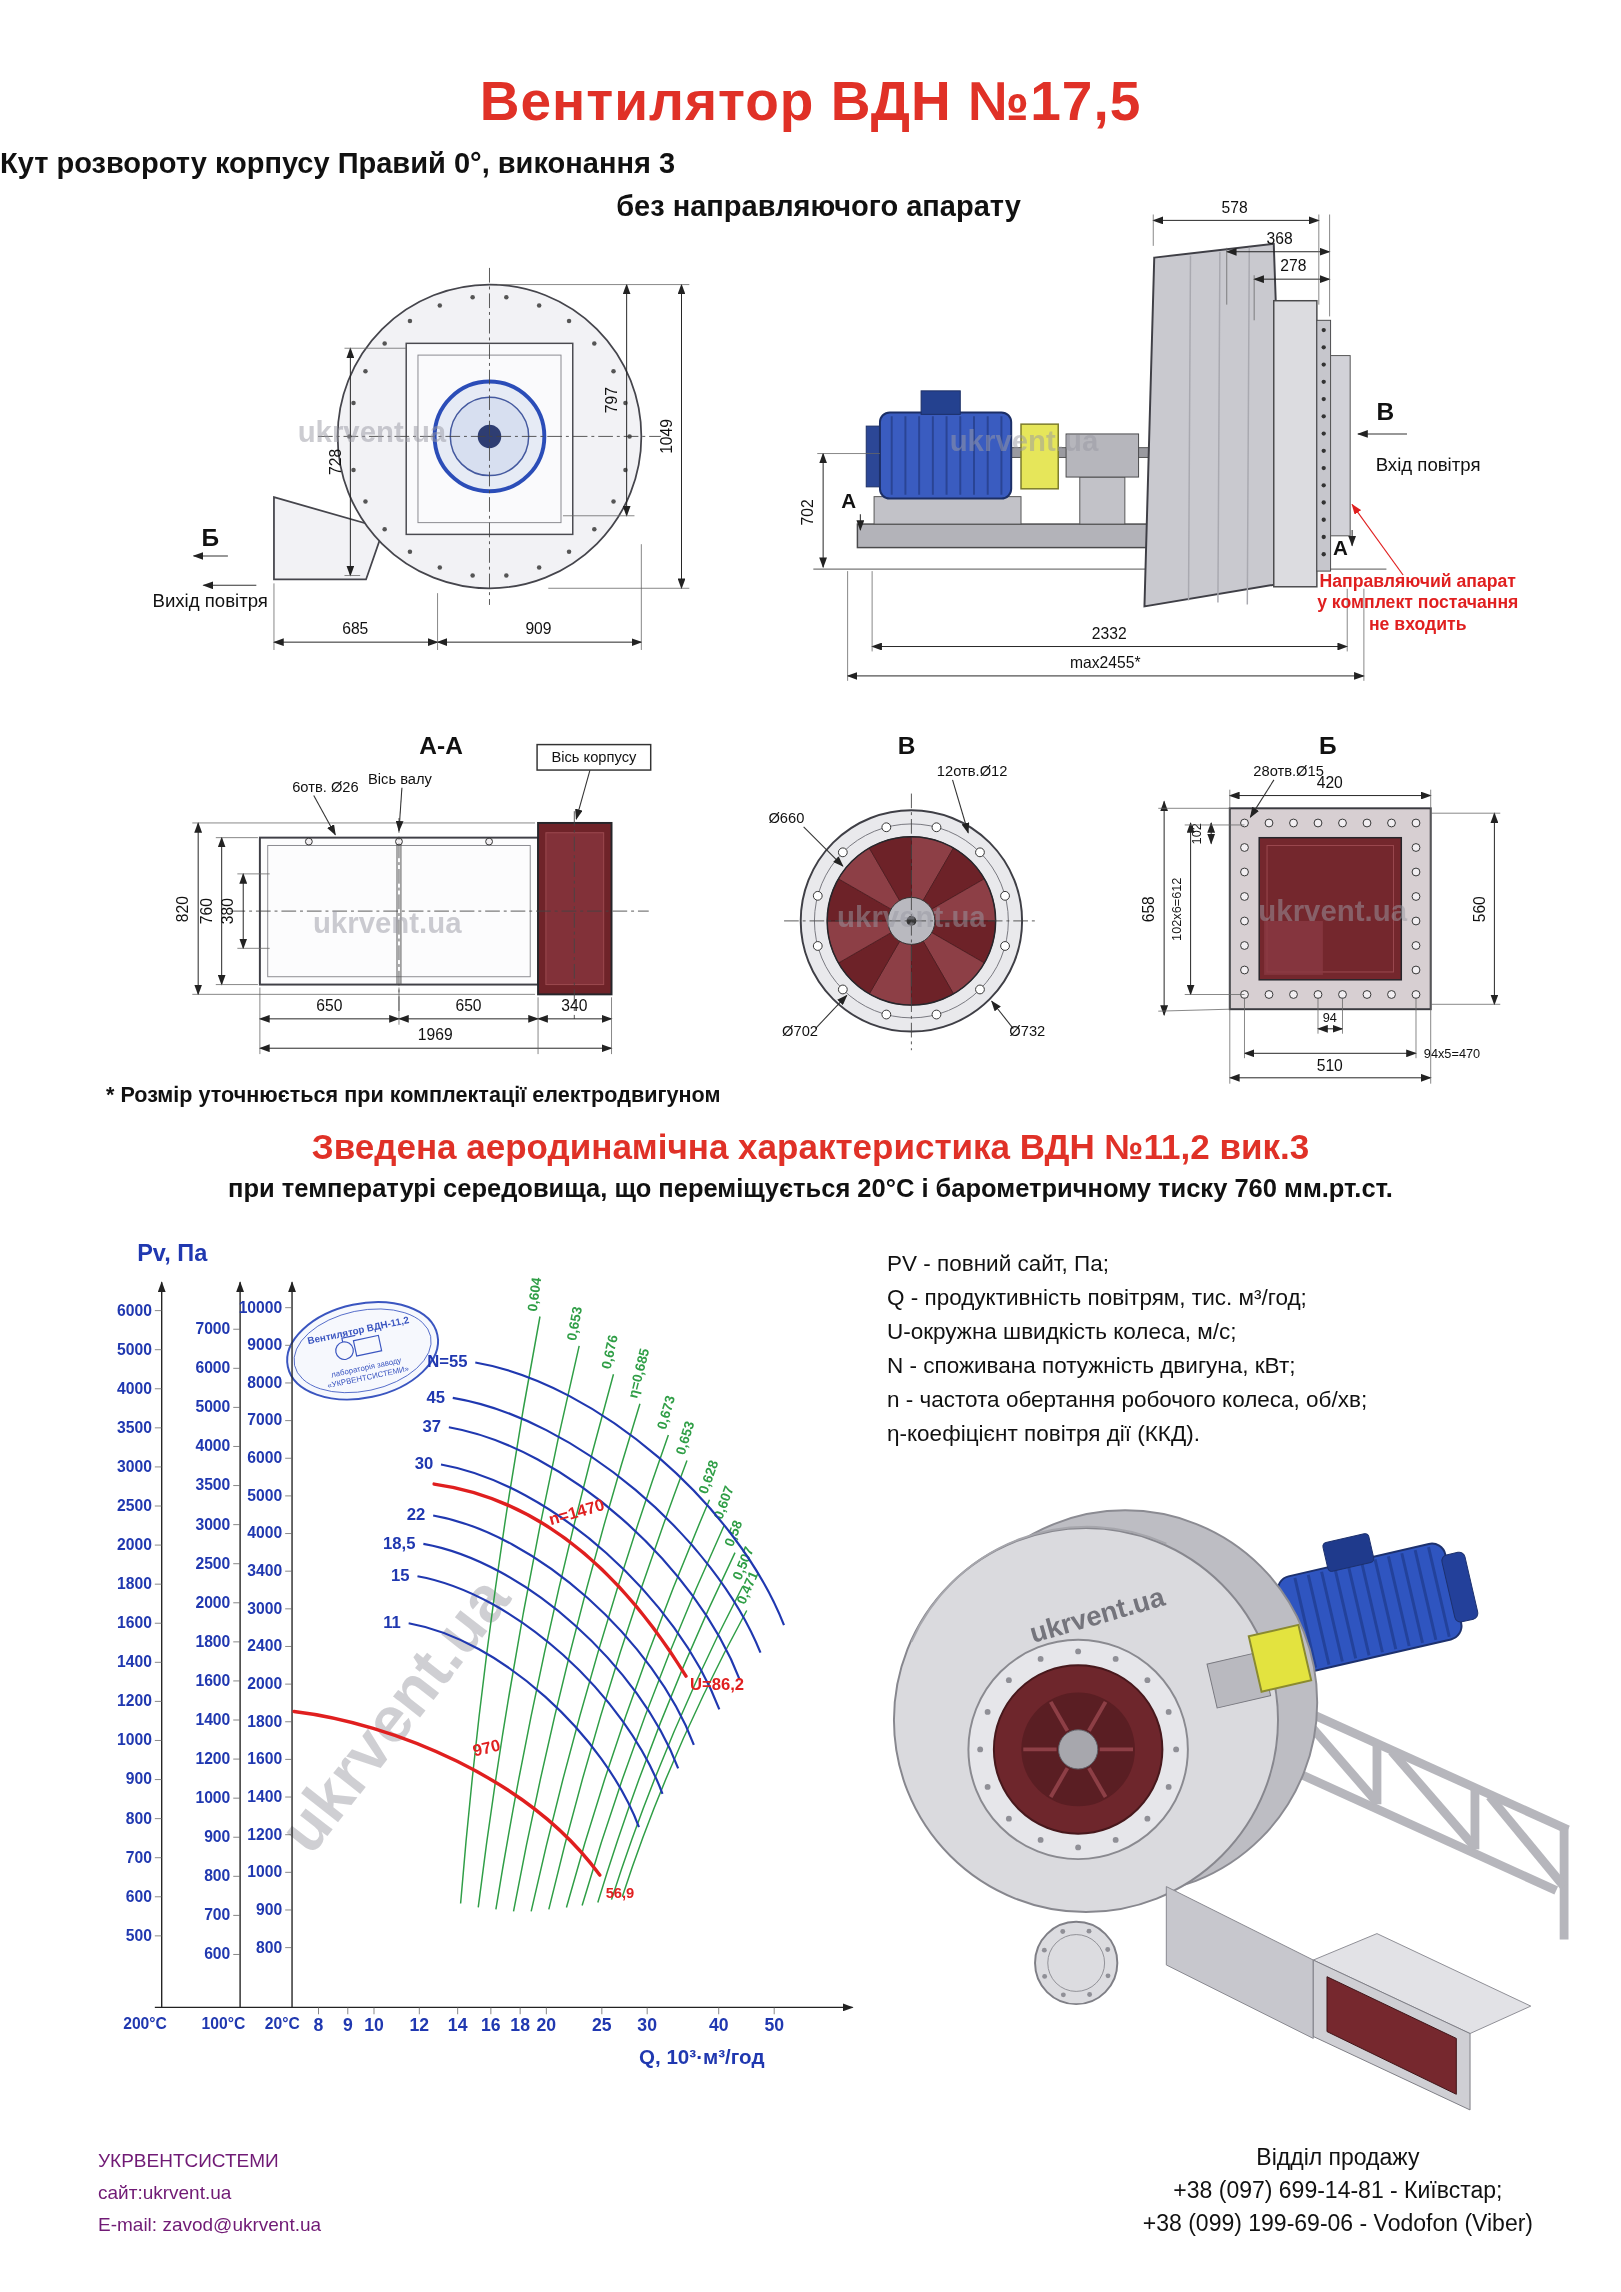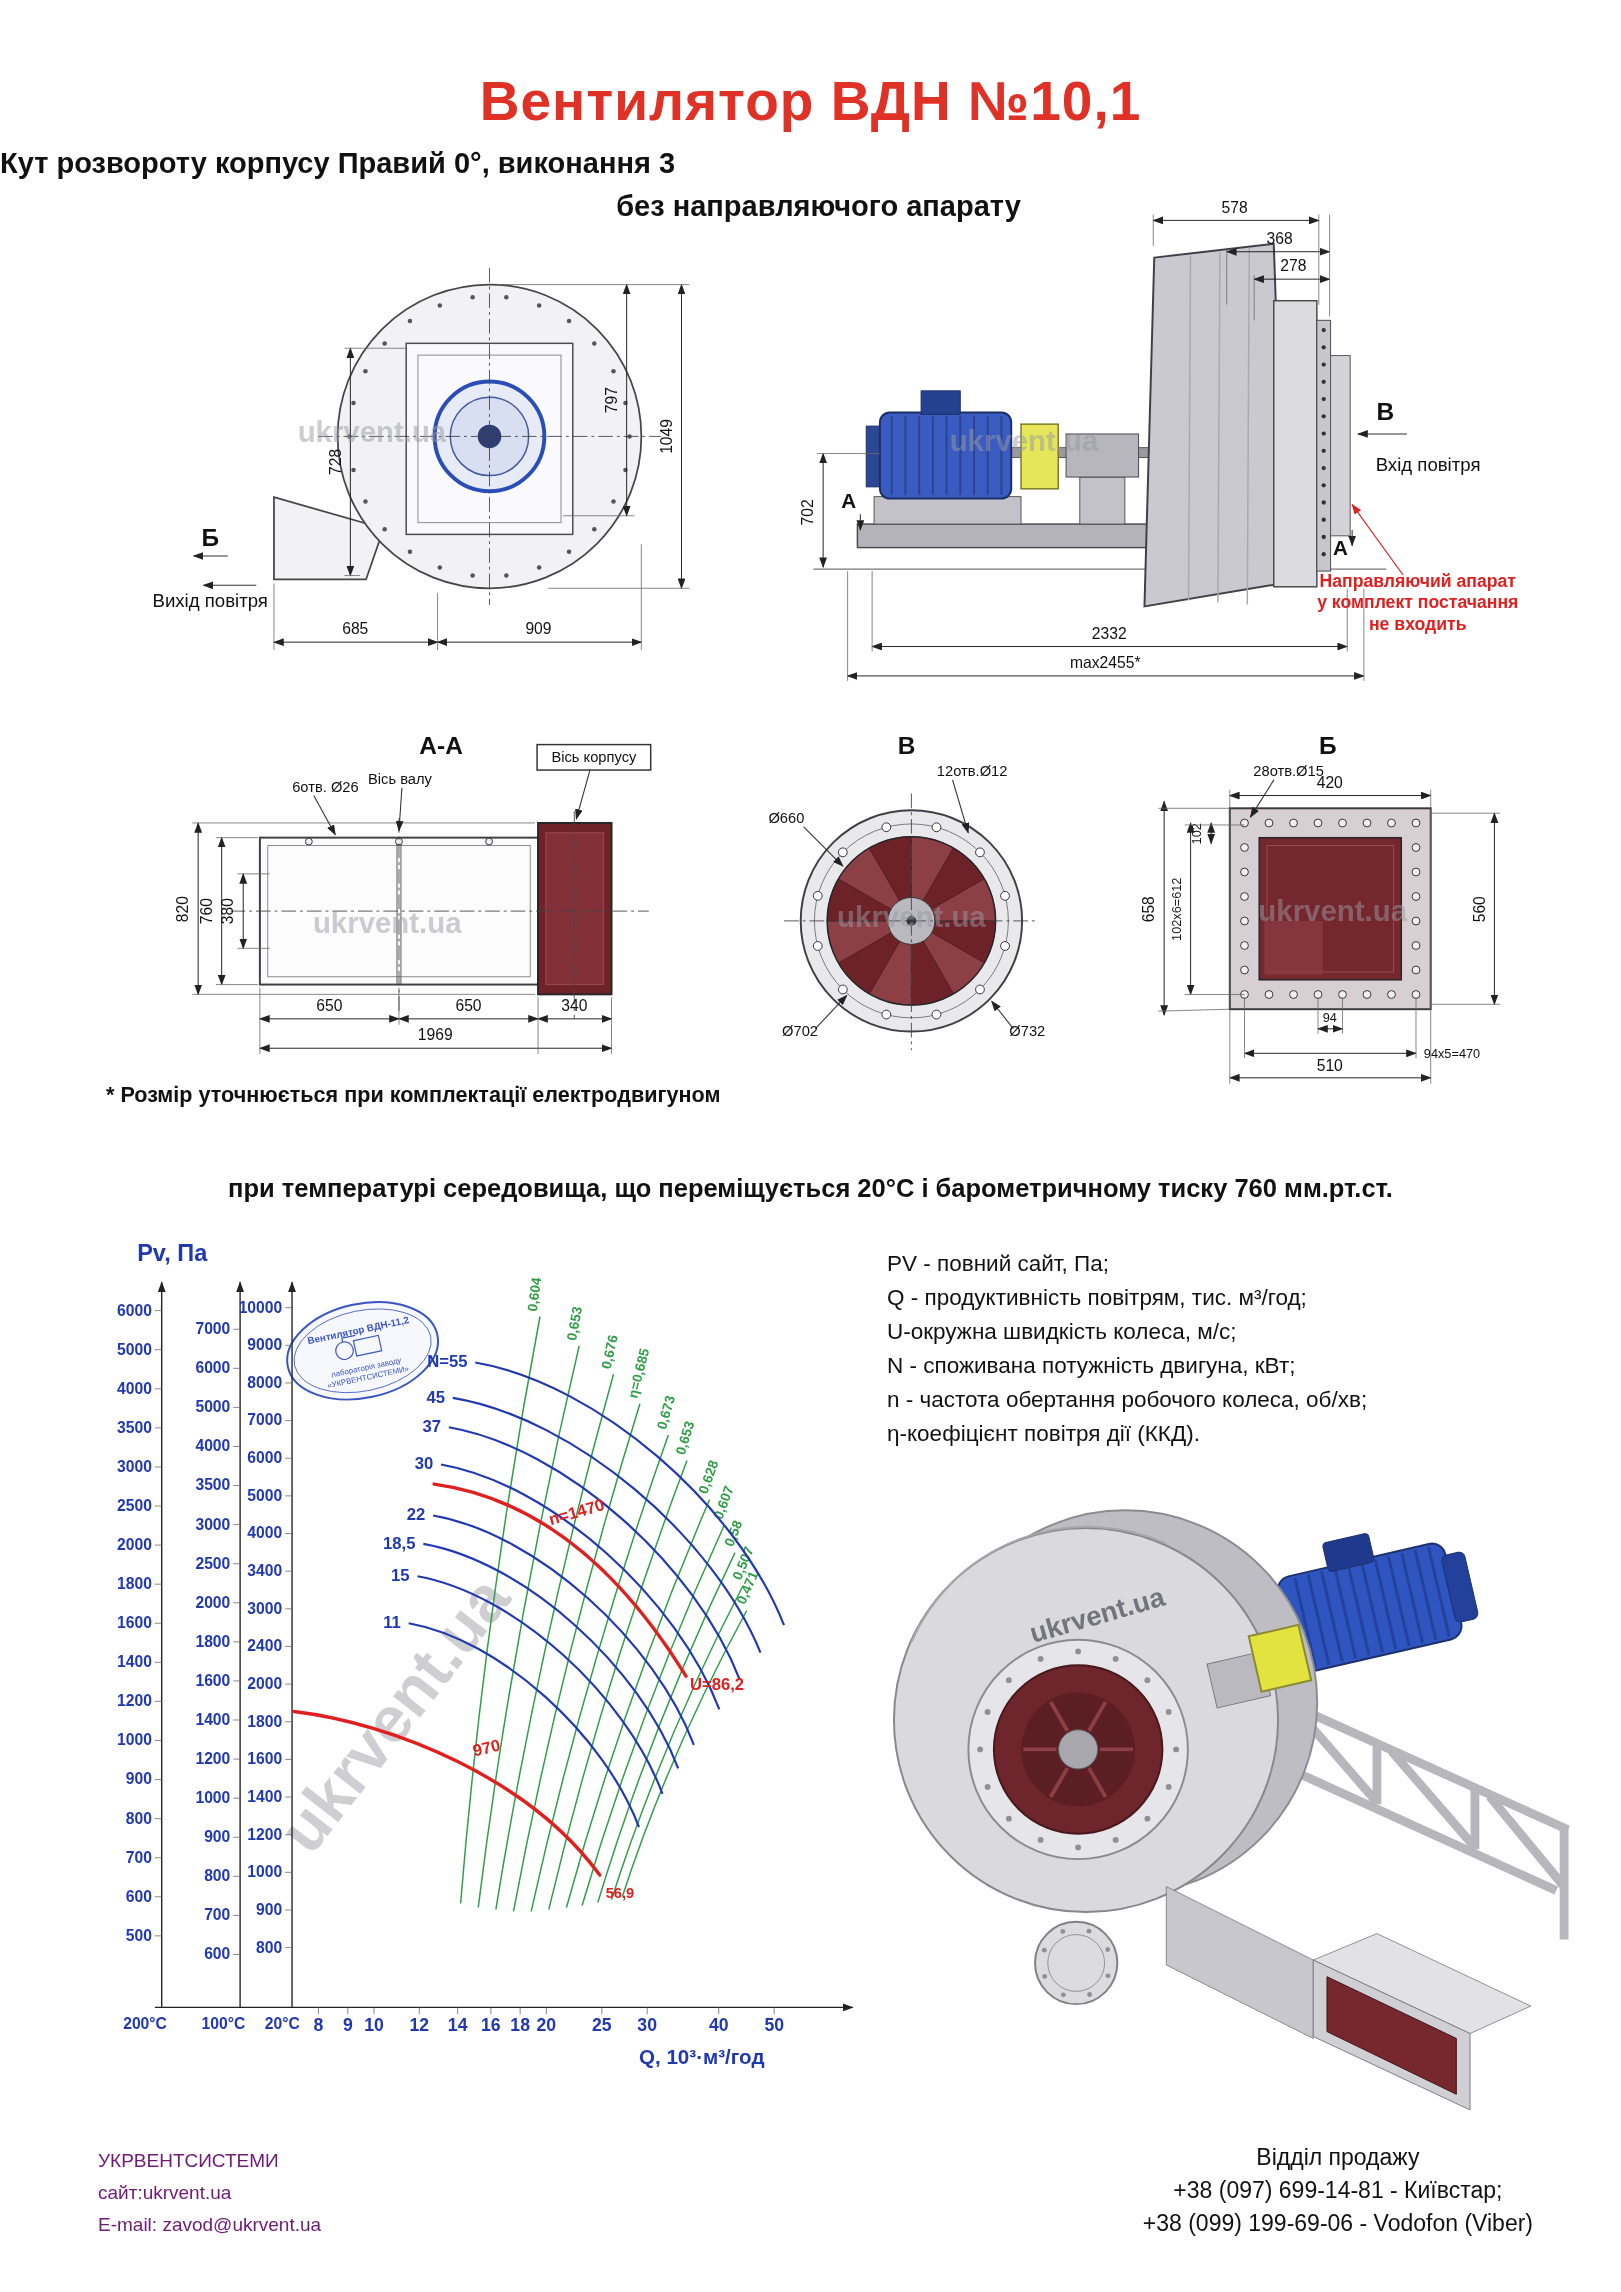--- a/index.html
+++ b/index.html
@@ -58,21 +58,21 @@
         </marker>
     <marker id="as" markerWidth="11" markerHeight="8" refX="1" refY="4" orient="auto" markerUnits="userSpaceOnUse">
           <path d="M11,0 L0,4 L11,8 Z" fill="#222"></path>
         </marker>
     <marker id="ar" markerWidth="11" markerHeight="8" refX="10" refY="4" orient="auto" markerUnits="userSpaceOnUse">
           <path d="M0,0 L11,4 L0,8 Z" fill="#e01f1f"></path>
         </marker>
   </defs>
     </svg>
 
-  <div class="title">Вентилятор  ВДН №10,1</div>
+  <div class="title">Вентилятор  ВДН №17,5</div>
   <div class="sub1">Кут розвороту корпусу Правий 0°, виконання 3</div>
   <div class="sub2">без направляючого апарату</div>
 
   <svg id="d1" style="left:127px;top:250px" width="627" height="461" viewBox="0 0 640 470">
     <g>
       <polygon points="150,252 262,284 244,336 150,336" fill="#f2f2f5" stroke="#45454c" stroke-width="1.8"></polygon>
       <circle cx="370" cy="190" r="155" fill="#f2f2f5" stroke="#45454c" stroke-width="1.8"></circle>
       <g id="d1-bolts">
           <circle cx="513.0" cy="190.0" r="2.3" fill="#555"></circle>
           <circle cx="508.8" cy="224.2" r="2.3" fill="#555"></circle>
@@ -372,20 +372,21 @@
       <line x1="305" y1="278" x2="305" y2="340" class="ext"></line>
       <line x1="115" y1="85" x2="115" y2="66" class="ext"></line>
       <line x1="320" y1="85" x2="320" y2="66" class="ext"></line>
       <line x1="160" y1="56" x2="136" y2="94" class="leader" marker-end="url(#ae)"></line>
       <text x="215" y="30" class="big" text-anchor="middle">Б</text>
       <text x="175" y="52" class="lbl-s" text-anchor="middle">28отв.Ø15</text>
       <text x="220" y="200" class="wm" text-anchor="middle">ukrvent.ua</text>
     </svg>
 
   <div class="footnote">* Розмір уточнюється при комплектації електродвигуном</div>
+  <div class="h2red">Зведена аеродинамічна характеристика ВДН №11,2 вик.3</div>
   <div class="h2sub">при температурі середовища, що переміщується 20°С і барометричному тиску 760 мм.рт.ст.</div>
 
   <svg id="chart" style="left:98px;top:1233px" width="784" height="853" viewBox="0 0 800 870">
     <g id="chart-wm">
         <text x="0" y="0" class="wm-big" text-anchor="middle" transform="translate(320,505) rotate(-52)">ukrvent.ua</text>
       </g>
     <g transform="rotate(-12 270 120)">
       <ellipse cx="270" cy="120" rx="78" ry="48" fill="rgba(240,244,252,0.6)" stroke="#3a55c0" stroke-width="2"></ellipse>
       <ellipse cx="270" cy="120" rx="71" ry="41" fill="none" stroke="#3a55c0" stroke-width="0.8"></ellipse>
       <text x="270" y="102" class="stamp1" text-anchor="middle">Вентилятор ВДН-11,2</text>

